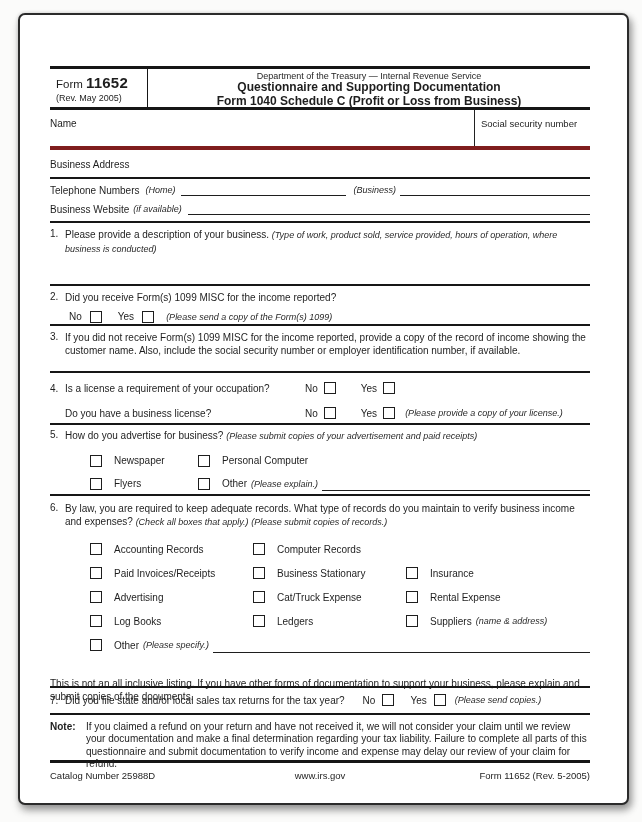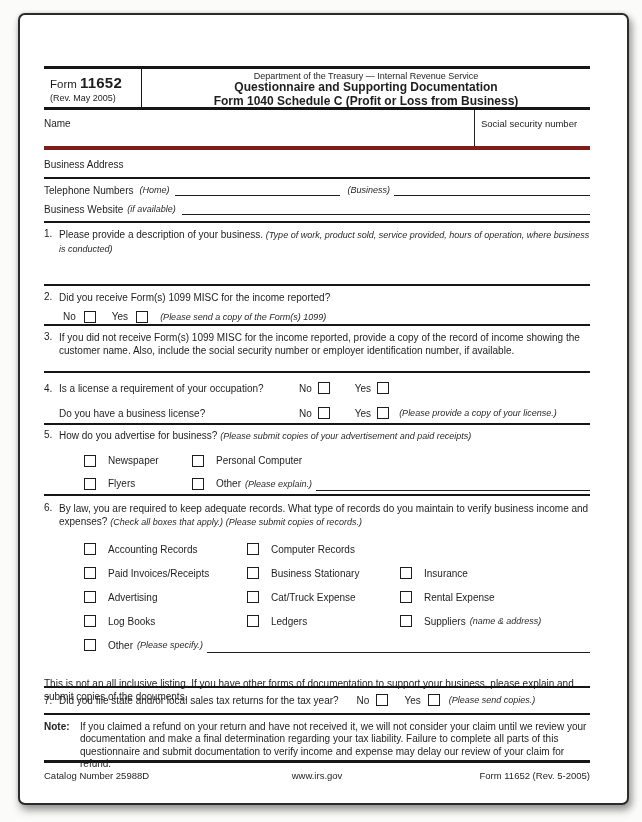--- a/index.html
+++ b/index.html
@@ -11,21 +11,21 @@
     position:relative;
     overflow:hidden;
   }
   .paper {
     position:absolute; left:18px; top:13px; width:611px; height:792px;
     background:#ffffff;
     border:2px solid #2b2b2b;
     border-radius:7px;
     box-shadow:3px 4px 7px rgba(0,0,0,.30), -1px -1px 3px rgba(0,0,0,.08), 1px 6px 10px rgba(0,0,0,.18);
   }
-  .content { position:absolute; left:24px; right:37px; top:0; padding-top:51px; }
+  .content { position:absolute; left:30px; right:37px; top:0; padding-top:51px; }
 
   
   .hdr { display:flex; border-top:3px solid #161616; border-bottom:3px solid #161616; height:44px; }
   .hdr-left { width:98px; border-right:1.5px solid #161616; padding:5px 2px 0 6px; }
   .form-line { font-size:11.5px; }
   .form-num { font-weight:bold; font-size:15px; letter-spacing:.2px; }
   .rev { font-size:9px; margin-top:2px; }
   .hdr-right { flex:1; text-align:center; padding-top:2px; }
   .dept { font-size:9px; line-height:10px; }
   .title-b { font-size:12px; font-weight:bold; line-height:13.5px; }

